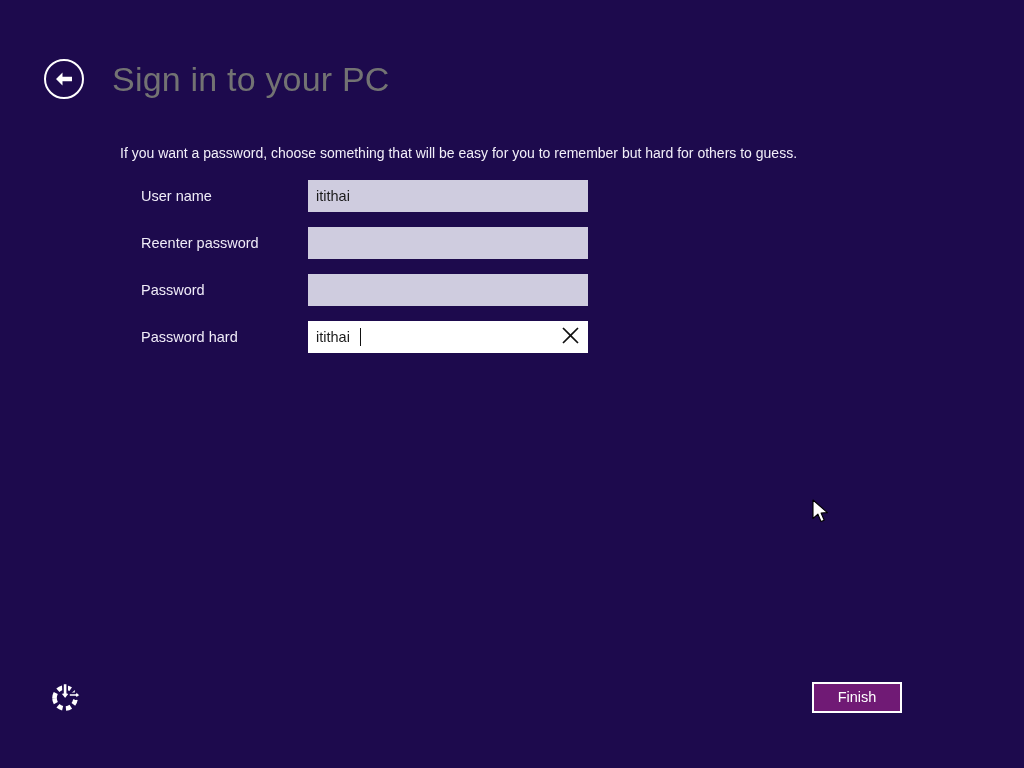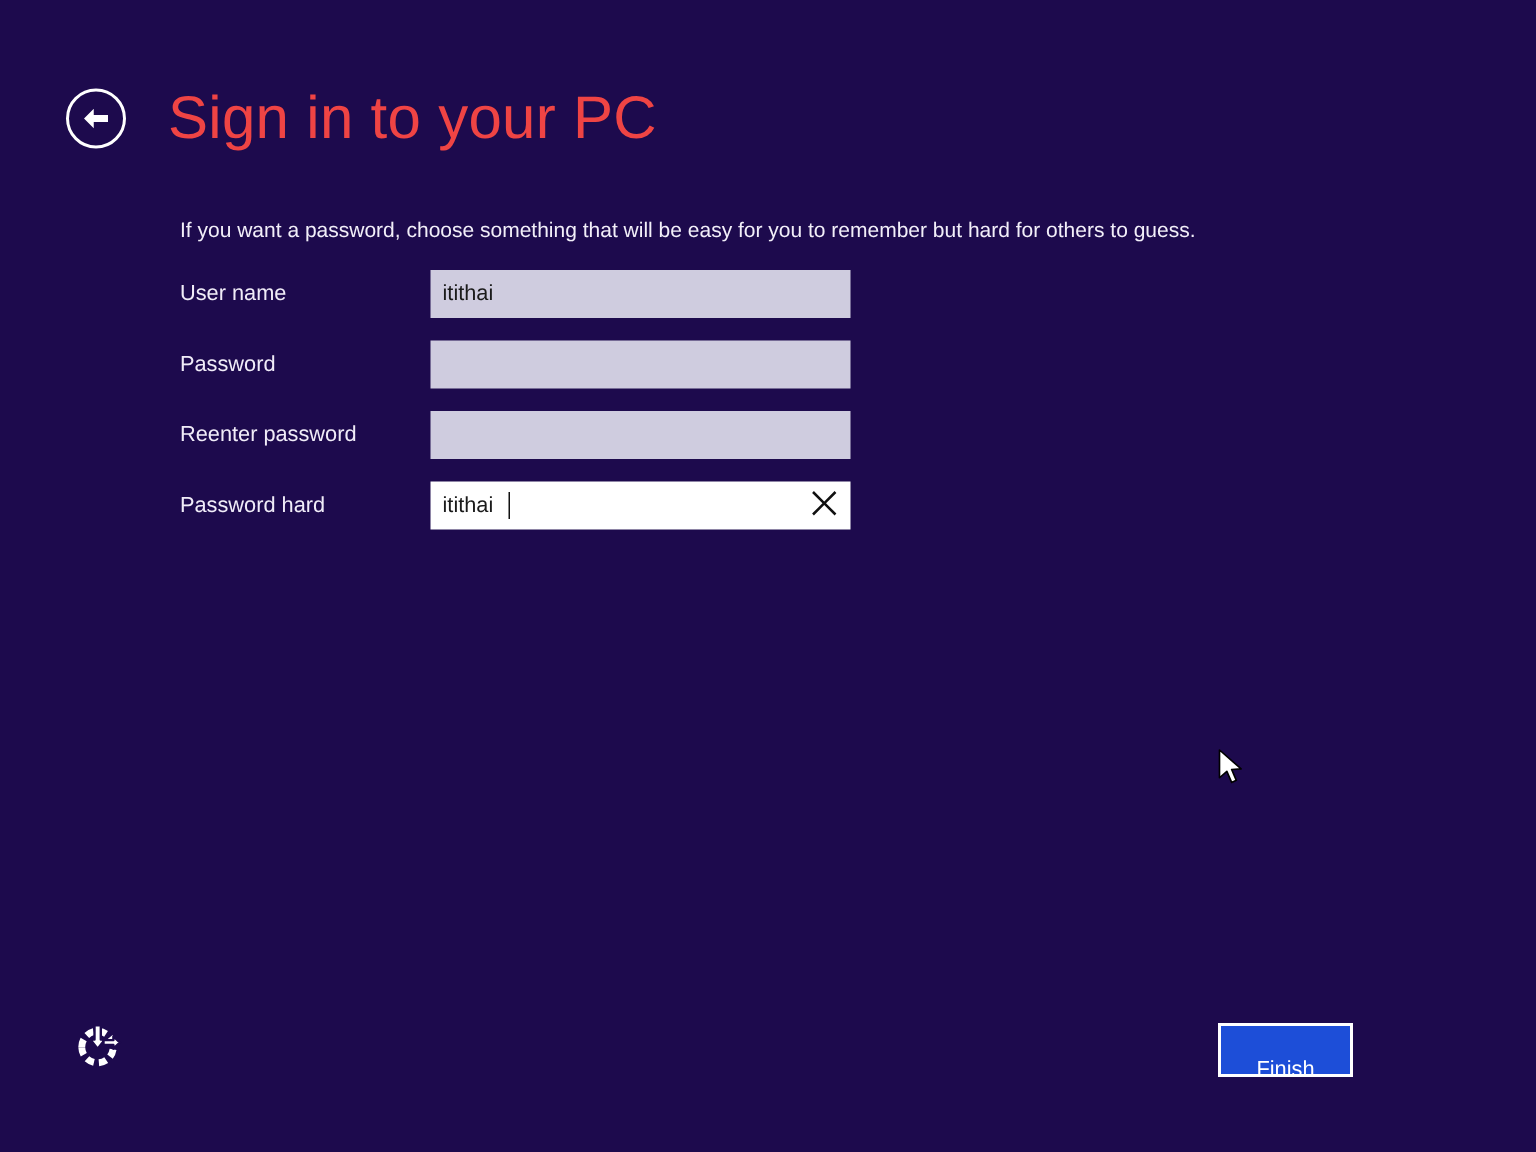--- a/index.html
+++ b/index.html
@@ -42,22 +42,22 @@
     cursor: pointer;
   }
   .back-btn svg {
     position: absolute;
     left: 50%;
     top: 50%;
     transform: translate(-50%, -50%);
   }
   .page-title {
     margin-left: 28px;
-    color: #ef4444;
-    font-size: 40px;
+    color: #737373;
+    font-size: 34px;
     font-weight: 300;
     letter-spacing: 0.2px;
     line-height: 1;
     white-space: nowrap;
     font-family: "Liberation Sans", sans-serif;
   }
 
   
   .subtitle {
     position: absolute;
@@ -82,20 +82,21 @@
     margin-bottom: 15px;
     display: flex;
     align-items: center;
   }
   .field-label {
     width: 167px;
     flex: 0 0 167px;
     color: #f0ecf8;
     font-size: 14.5px;
     line-height: 32px;
+    margin-left: 21px;
   }
   .field-wrap {
     position: relative;
     width: 280px;
     height: 32px;
     flex: 0 0 280px;
     border-radius: 14px;
   }
   .field {
     width: 100%;
@@ -149,28 +150,28 @@
     cursor: pointer;
   }
 
   
   .finish-btn {
     position: absolute;
     left: 812px;
     top: 682px;
     width: 90px;
     height: 31px;
-    background: #1d4ed8;
+    background: #701a75;
     border: 2px solid #ffffff;
     box-sizing: border-box;
     color: #ffffff;
     font-size: 14.5px;
     font-family: "Liberation Sans", sans-serif;
     cursor: pointer;
-    padding: 16px;
+    padding: 0;
     line-height: 27px;
     text-align: center;
   }
 
   
   .cursor {
     position: absolute;
     left: 812px;
     top: 499px;
     width: 20px;
@@ -199,28 +200,28 @@
   <div class="form">
 
     <div class="form-row">
       <div class="field-label">User name</div>
       <div class="field-wrap">
         <input class="field" type="text" value="itithai" style="">
       </div>
     </div>
 
     <div class="form-row">
+      <div class="field-label">Reenter password</div>
+      <div class="field-wrap">
+        <input class="field" type="password" value="" style="">
+      </div>
+    </div>
+
+    <div class="form-row">
       <div class="field-label">Password</div>
-      <div class="field-wrap">
-        <input class="field" type="password" value="" style="">
-      </div>
-    </div>
-
-    <div class="form-row">
-      <div class="field-label">Reenter password</div>
       <div class="field-wrap">
         <input class="field" type="password" value="" style="">
       </div>
     </div>
 
     <div class="form-row">
       <div class="field-label">Password hard</div>
       <div class="field-wrap">
         <input class="field focused" type="text" value="itithai" style="">
         <span class="caret"></span>

